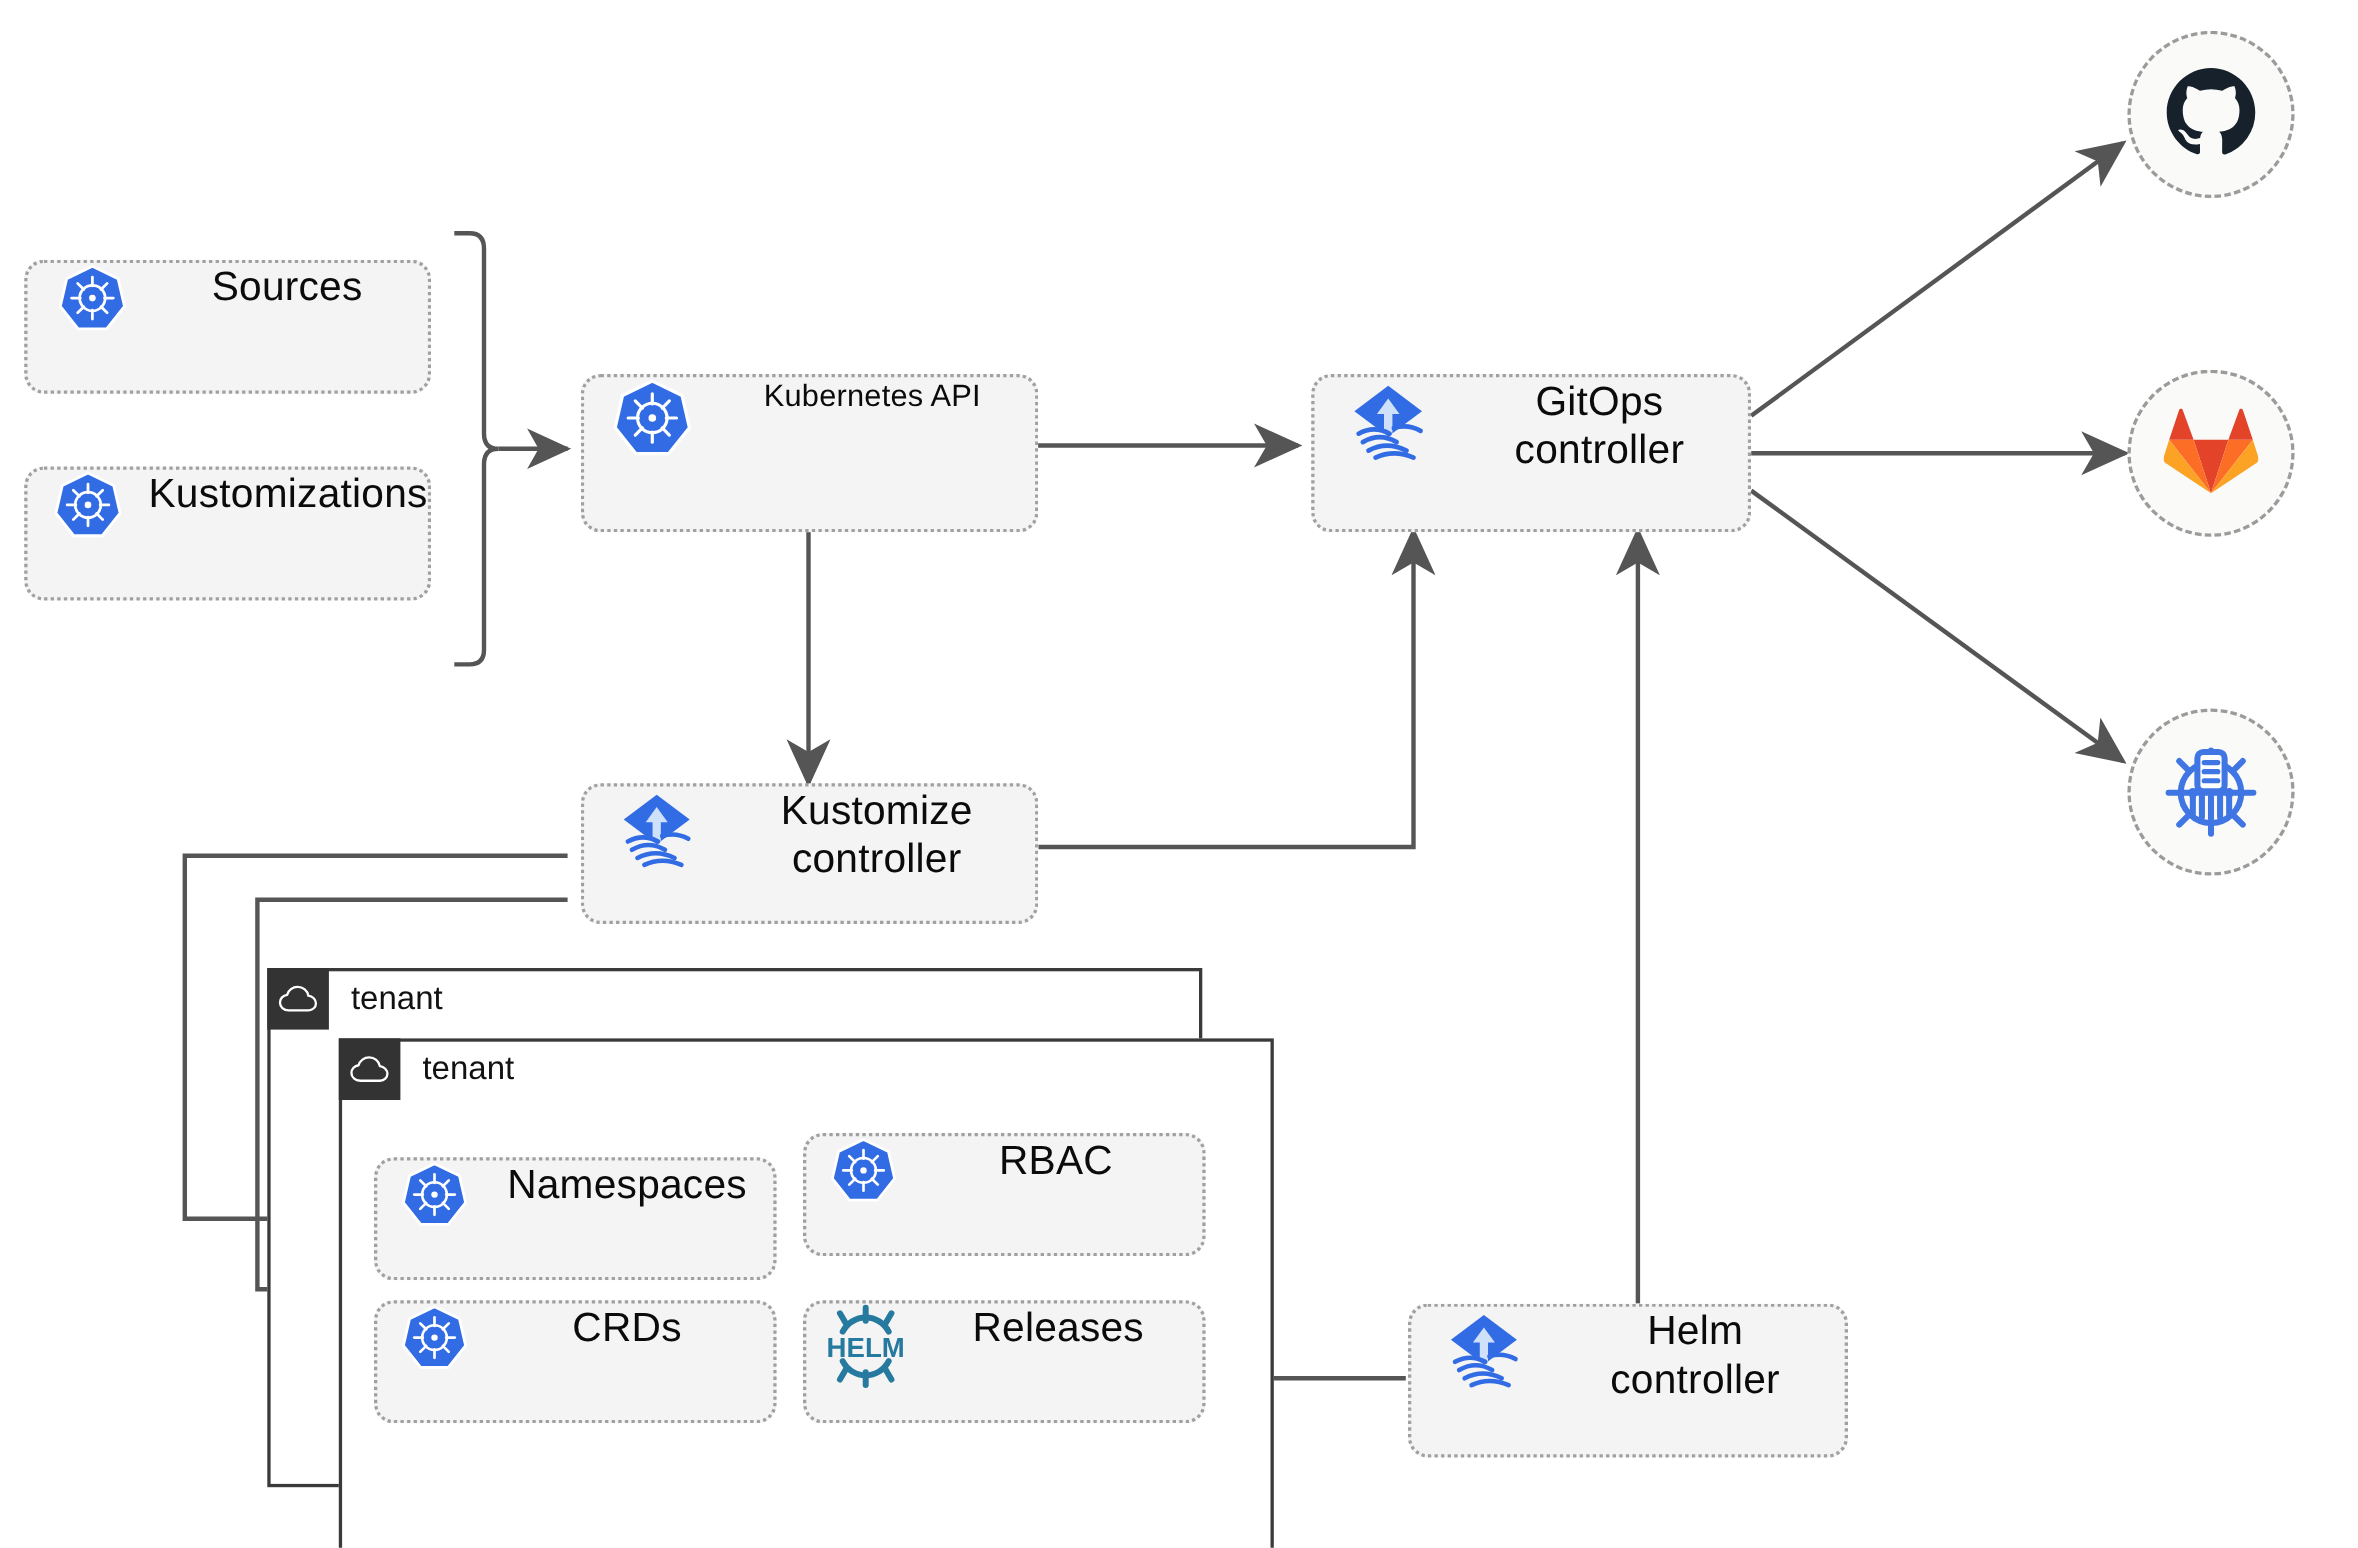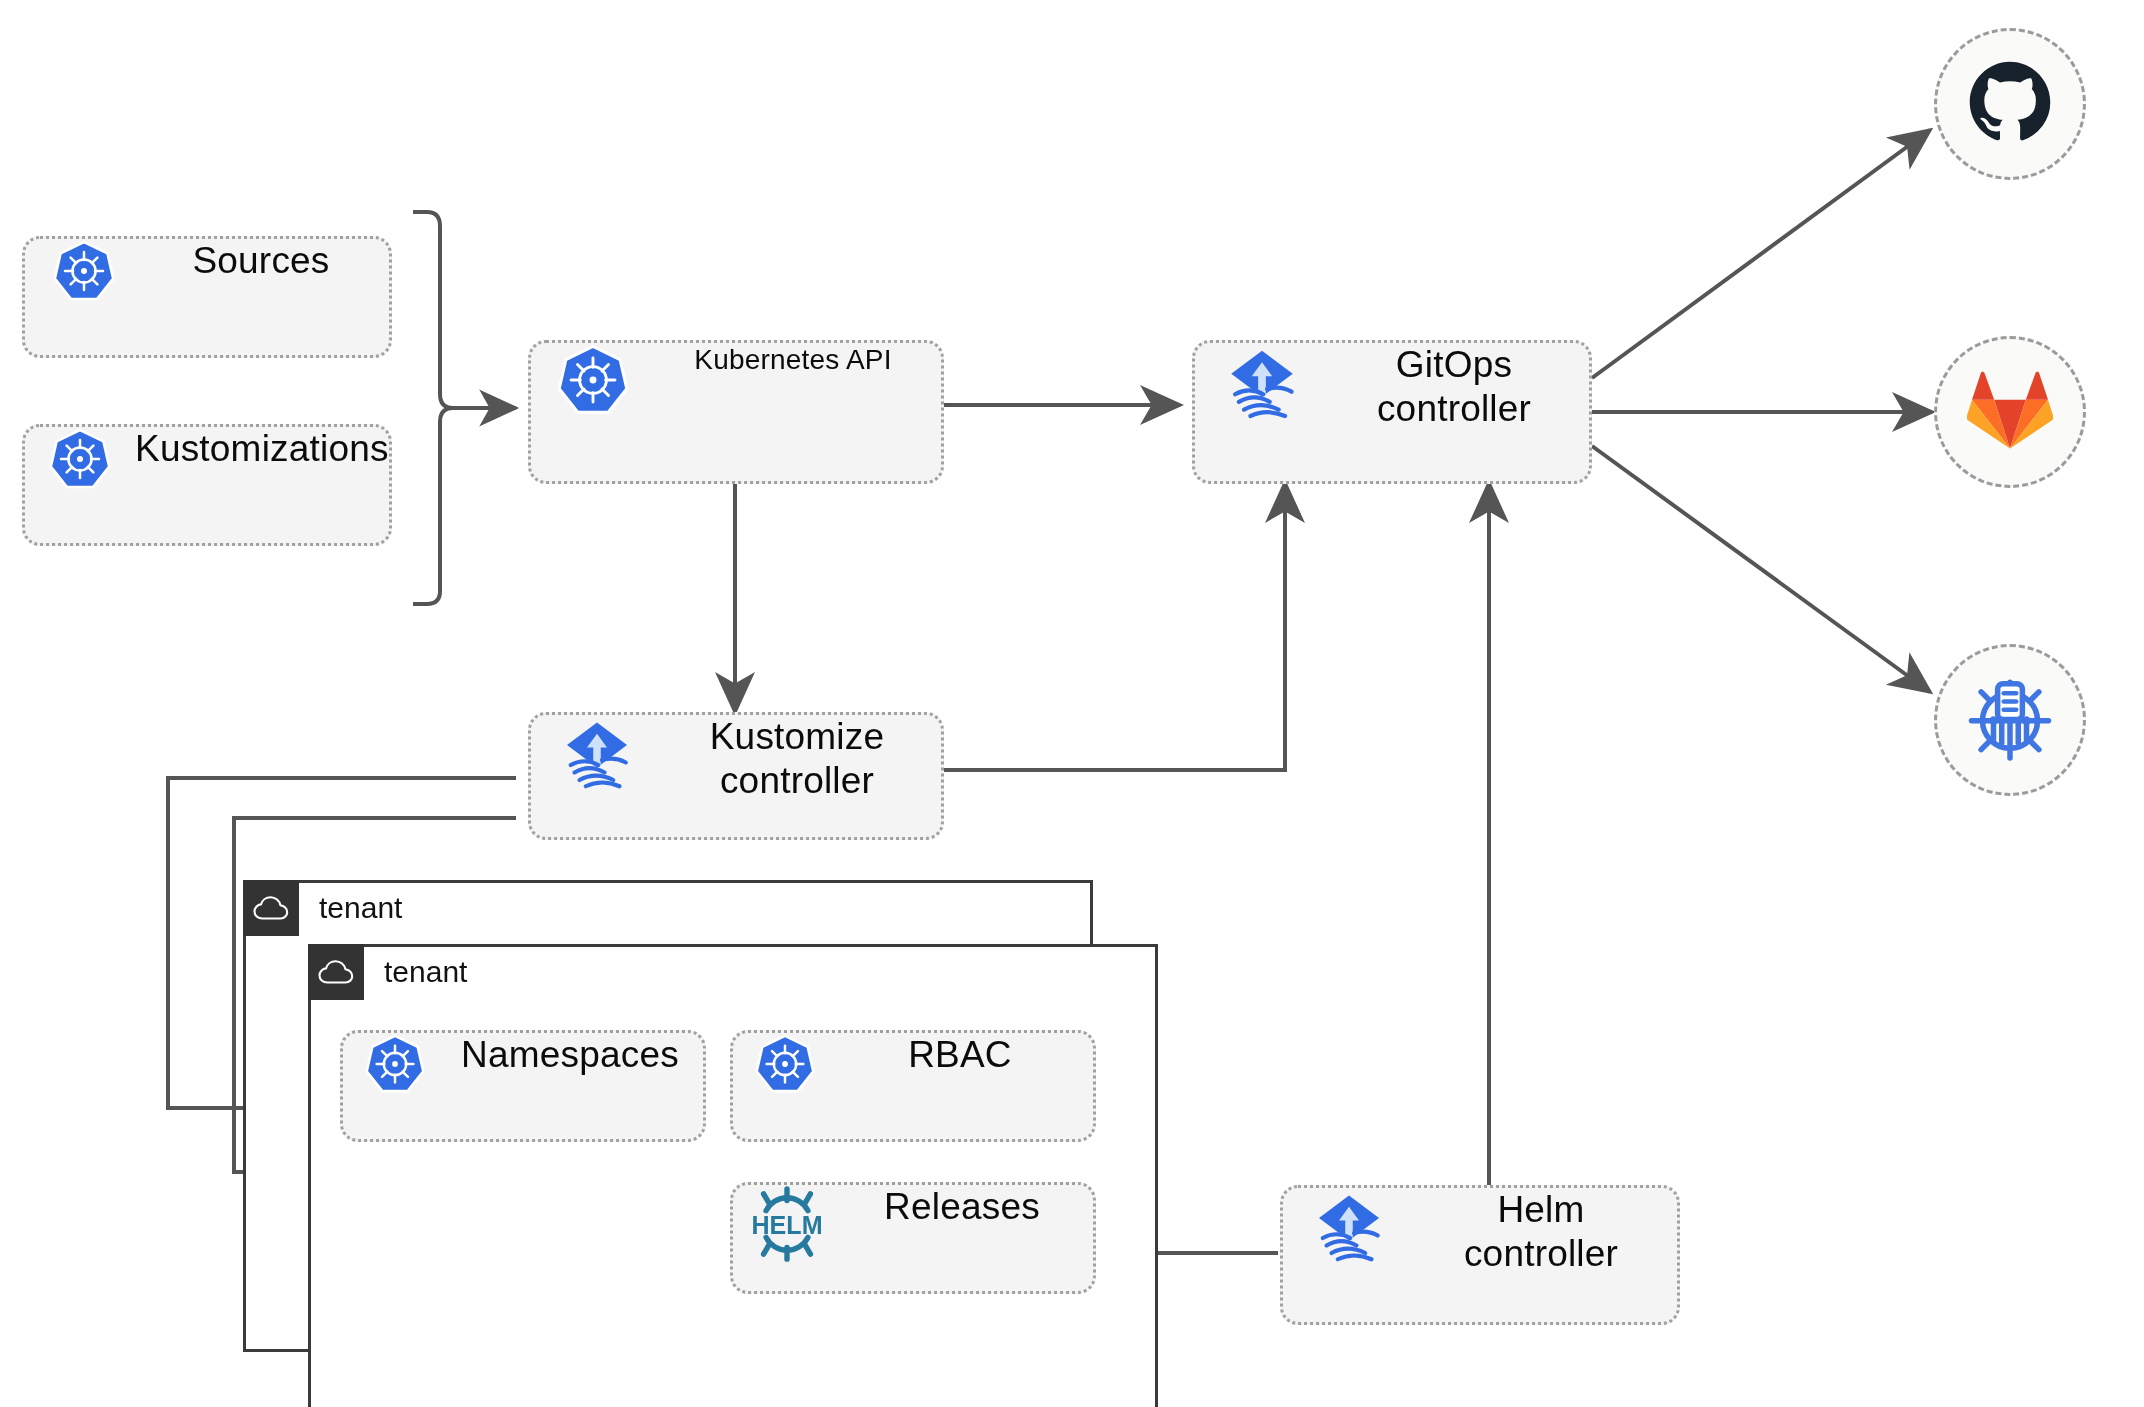--- a/index.html
+++ b/index.html
@@ -359,21 +359,21 @@
         <svg width="36" height="26" viewBox="0 0 36 26" aria-hidden="true">
           <path d="M9.5 23.5 C4.8 23.5 1.5 20.3 1.5 16.4 C1.5 12.8 4.3 9.8 8 9.4
                    C9.1 5.2 13 2.2 17.6 2.2 C22.5 2.2 26.6 5.7 27.3 10.2
                    C31.2 10.6 34.2 13.7 34.2 17.2 C34.2 20.6 31.3 23.5 27.5 23.5 Z" fill="none" stroke="#ffffff" stroke-width="2.1" stroke-linejoin="round"></path>
         </svg>
       </span>
       <span class="tenant-title">tenant</span>
     </div>
   </div>
 
-  <div class="node" style="left:340px; top:1030px; width:366px; height:112px; z-index:7;">
+  <div class="node" style="left:340px; top:1052px; width:366px; height:112px; z-index:7;">
     <span class="ico" style="width:104px;">
       <svg width="62" height="62" viewBox="0 0 64 64" aria-hidden="true">
         <polygon points="32,3 55.4,14.3 61.2,39.6 45,60 19,60 2.8,39.6 8.6,14.3" fill="#326ce5" stroke="#ffffff" stroke-width="2.6"></polygon>
         <g fill="none" stroke="#ffffff" stroke-width="2.5" stroke-linecap="round">
           <circle cx="32" cy="32" r="11.6"></circle>
           <circle cx="32" cy="32" r="3" fill="#ffffff" stroke="none"></circle>
           <line x1="32" y1="13" x2="32" y2="21"></line>
           <line x1="32" y1="43" x2="32" y2="51"></line>
           <line x1="13" y1="32" x2="21" y2="32"></line>
           <line x1="43" y1="32" x2="51" y2="32"></line>
@@ -401,20 +401,40 @@
           <line x1="18.6" y1="18.6" x2="24.2" y2="24.2"></line>
           <line x1="39.8" y1="39.8" x2="45.4" y2="45.4"></line>
           <line x1="45.4" y1="18.6" x2="39.8" y2="24.2"></line>
           <line x1="24.2" y1="39.8" x2="18.6" y2="45.4"></line>
         </g>
       </svg>
     </span>
     <span class="lbl">RBAC</span>
   </div>
 
+  <div class="node" style="left:340px; top:1182px; width:366px; height:112px; z-index:7;">
+    <span class="ico" style="width:104px;">
+      <svg width="62" height="62" viewBox="0 0 64 64" aria-hidden="true">
+        <polygon points="32,3 55.4,14.3 61.2,39.6 45,60 19,60 2.8,39.6 8.6,14.3" fill="#326ce5" stroke="#ffffff" stroke-width="2.6"></polygon>
+        <g fill="none" stroke="#ffffff" stroke-width="2.5" stroke-linecap="round">
+          <circle cx="32" cy="32" r="11.6"></circle>
+          <circle cx="32" cy="32" r="3" fill="#ffffff" stroke="none"></circle>
+          <line x1="32" y1="13" x2="32" y2="21"></line>
+          <line x1="32" y1="43" x2="32" y2="51"></line>
+          <line x1="13" y1="32" x2="21" y2="32"></line>
+          <line x1="43" y1="32" x2="51" y2="32"></line>
+          <line x1="18.6" y1="18.6" x2="24.2" y2="24.2"></line>
+          <line x1="39.8" y1="39.8" x2="45.4" y2="45.4"></line>
+          <line x1="45.4" y1="18.6" x2="39.8" y2="24.2"></line>
+          <line x1="24.2" y1="39.8" x2="18.6" y2="45.4"></line>
+        </g>
+      </svg>
+    </span>
+    <span class="lbl">CRDs</span>
+  </div>
 
   <div class="node" style="left:730px; top:1182px; width:366px; height:112px; z-index:7;">
     <span class="ico" style="width:108px;">
       <svg width="92" height="78" viewBox="0 0 110 92" aria-hidden="true">
         <g stroke="#277a9f" stroke-width="6.5" fill="none" stroke-linecap="round">
           <path d="M30 30 A28 28 0 0 1 80 30"></path>
           <path d="M30 62 A28 28 0 0 0 80 62"></path>
           <line x1="55" y1="4" x2="55" y2="18"></line>
           <line x1="55" y1="74" x2="55" y2="88"></line>
           <line x1="27" y1="10" x2="34" y2="22"></line>

